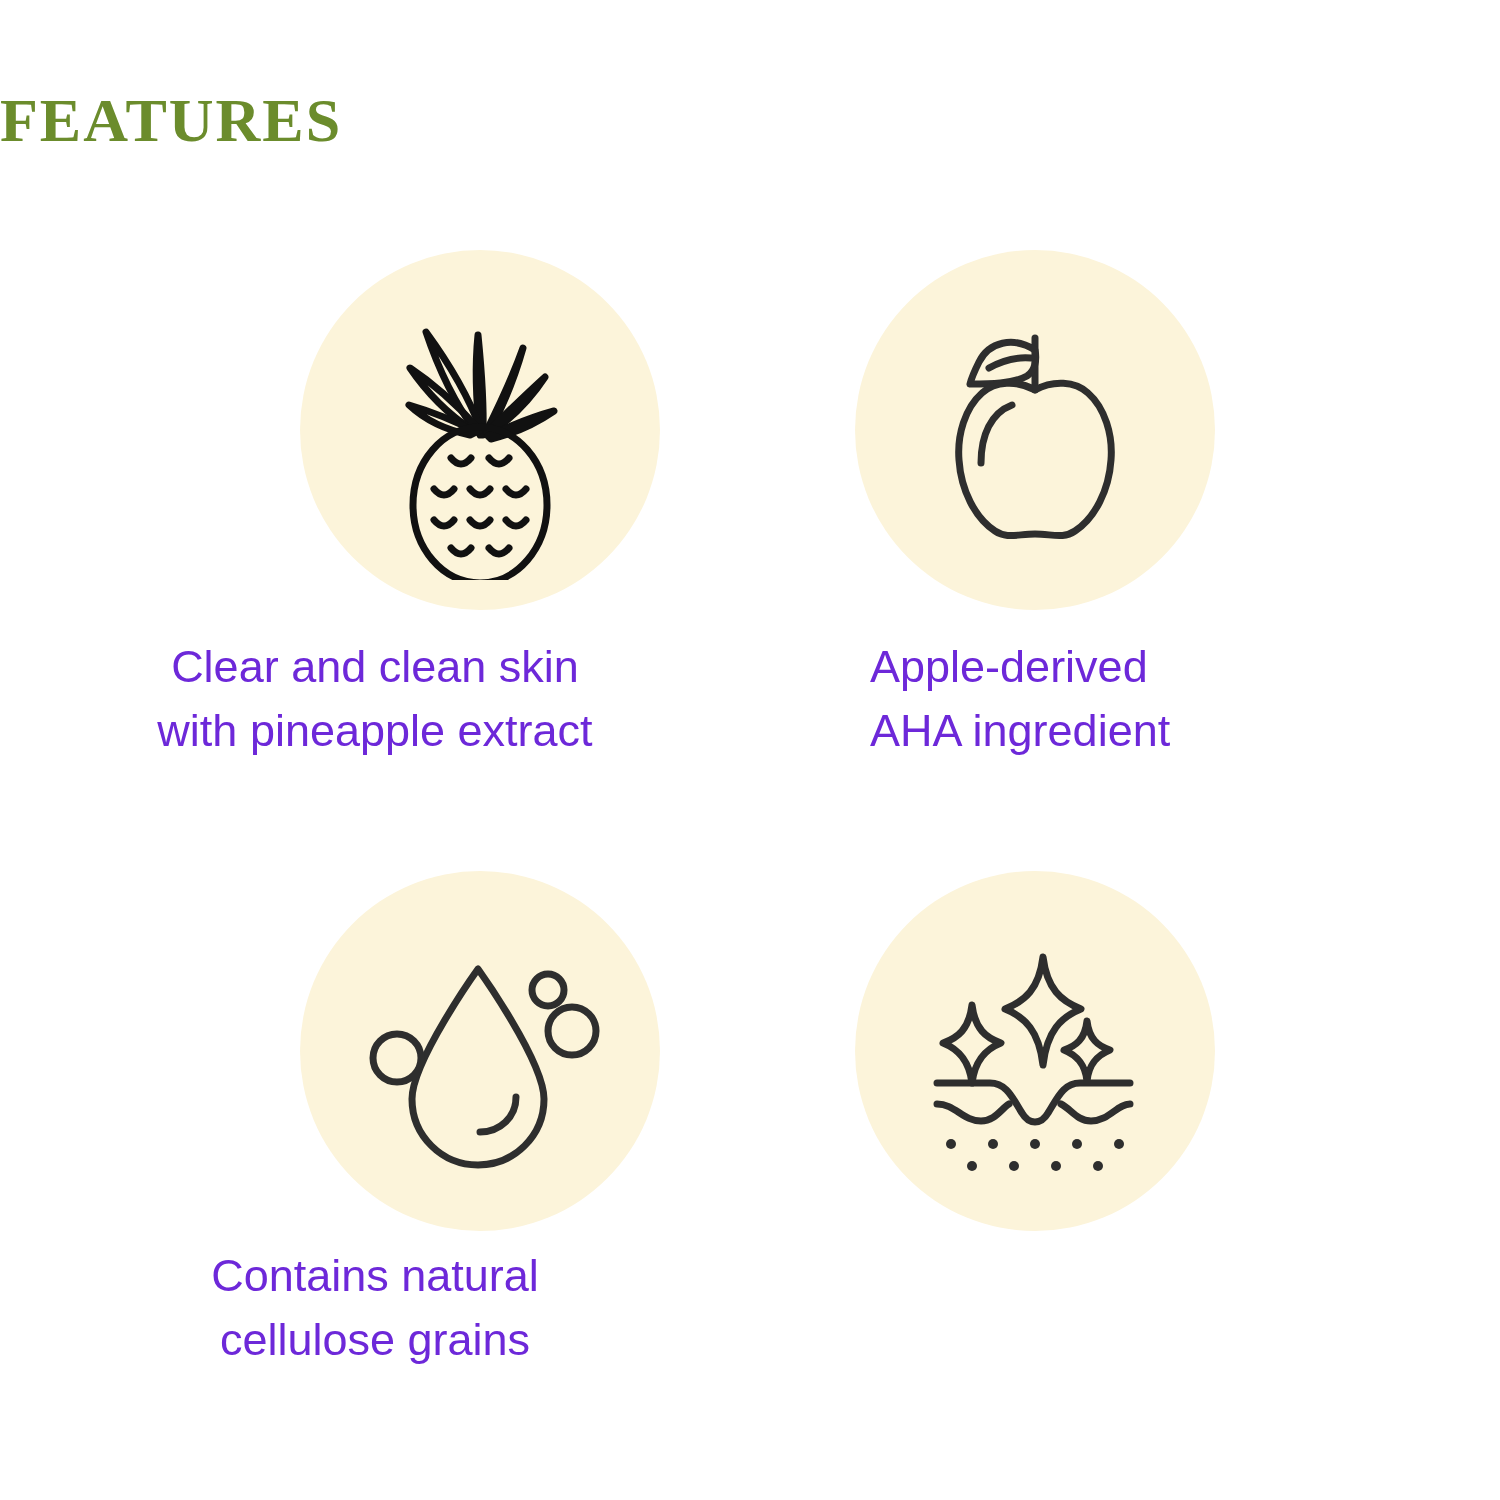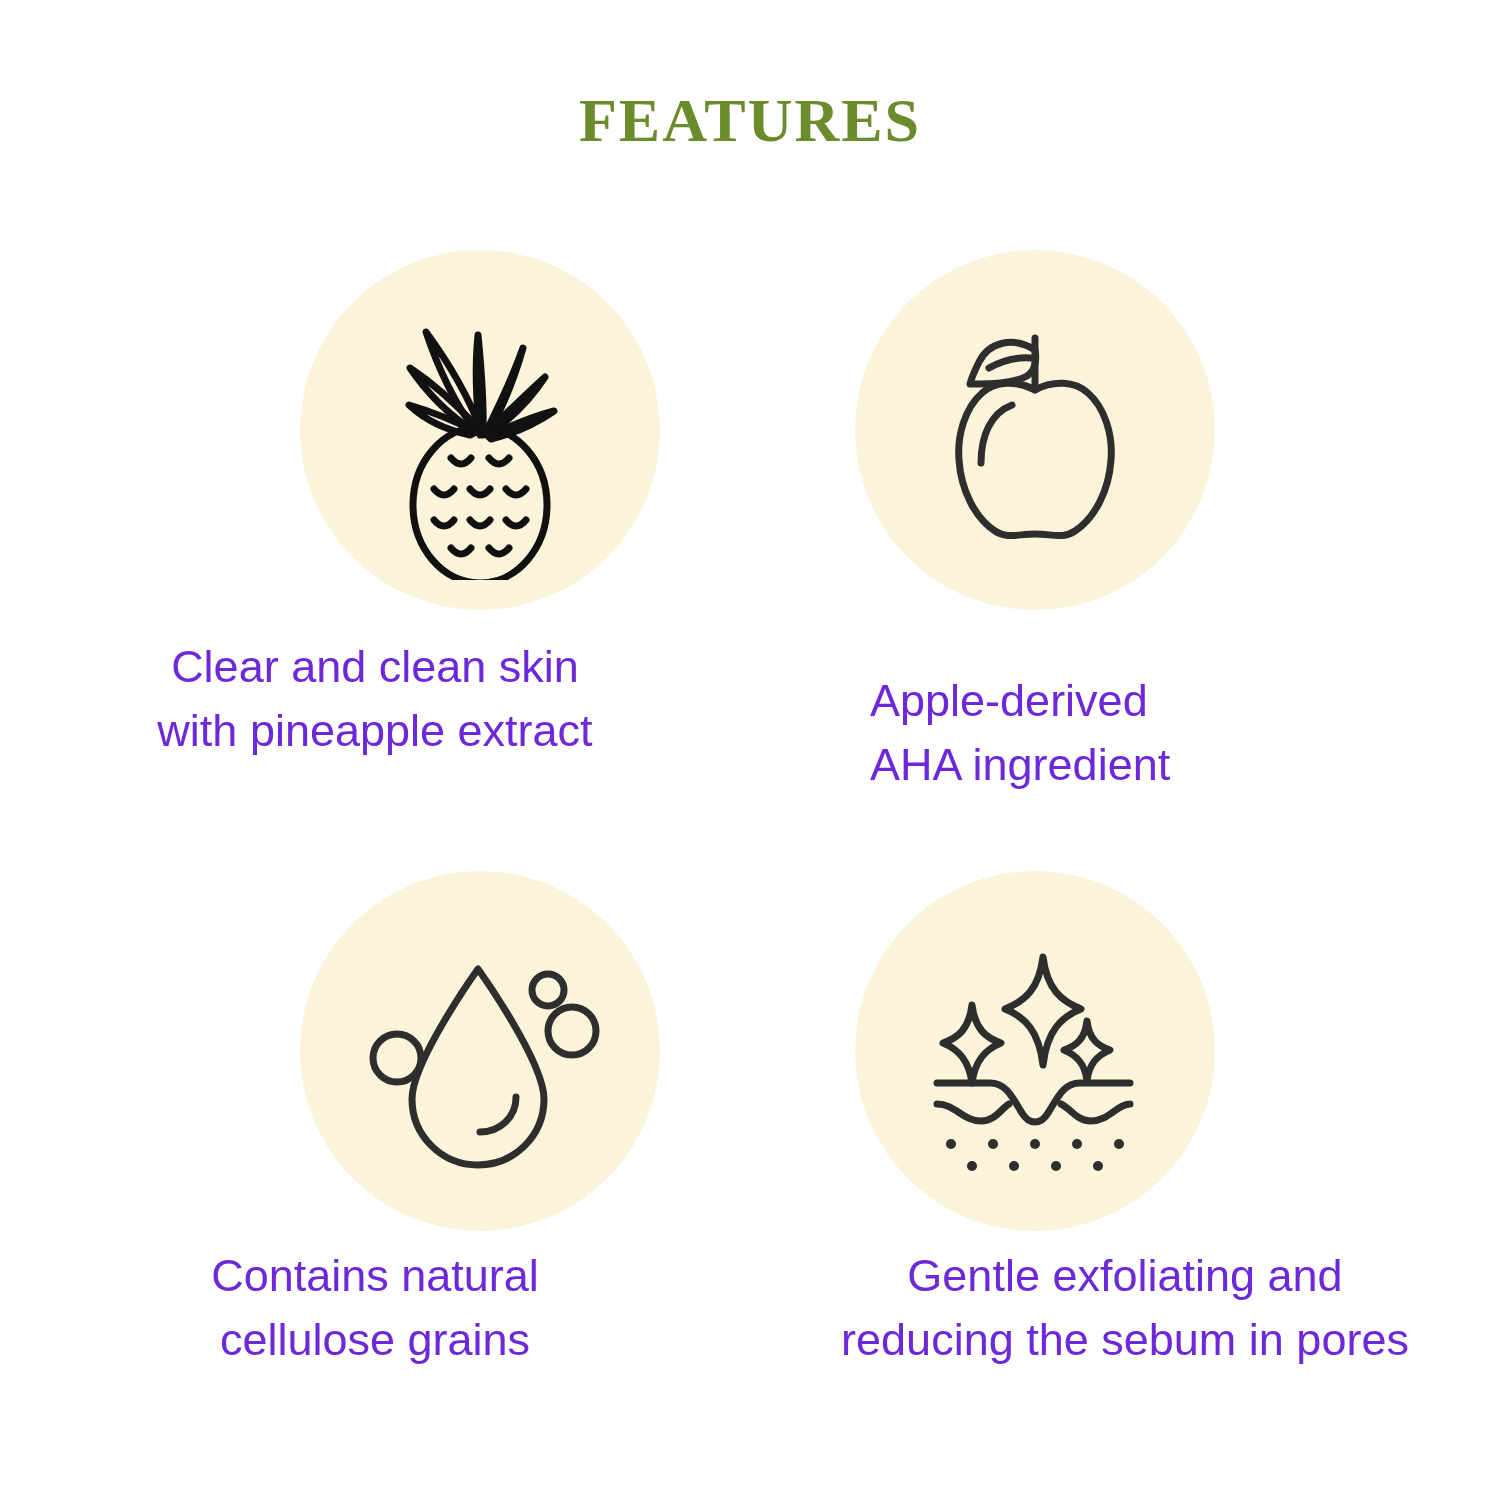--- a/index.html
+++ b/index.html
@@ -17,21 +17,20 @@
     position: relative;
     width: 1500px;
     height: 1500px;
     background: #ffffff;
   }
   .page-title {
     position: absolute;
     top: 85px;
     left: 0;
     width: 1500px;
-    text-align: center;
     font-family: "Liberation Serif", serif;
     font-weight: bold;
     font-size: 62px;
     letter-spacing: 2px;
     color: #6b8c2c;
   }
   .grid {
     position: absolute;
     top: 230px;
     left: 0;
@@ -73,21 +72,21 @@
     top: 405px;
     width: 100%;
     font-family: "Liberation Sans Narrow", "Liberation Sans", sans-serif;
     font-stretch: condensed;
     font-size: 45px;
     line-height: 1.42;
     color: #6d28d9;
     white-space: pre-line;
   }
   .caption.center { text-align: center; }
-  .caption.left-al { text-align: left; margin-top: 34px; }
+  .caption.left-al { text-align: left; }
   .feature.c1.r0 .caption { padding-left: 120px; box-sizing: border-box; }
   .feature.c1.r1 .caption { top: 393px; }
   .feature.c0.r1 .caption { top: 393px; }
 
   .ink { fill: none; stroke: #2e2e2e; stroke-width: 7; stroke-linecap: round; stroke-linejoin: round; }
   .ink-dark { fill: none; stroke: #111111; stroke-width: 7; stroke-linecap: round; stroke-linejoin: round; }
   .ink-fill { fill: #2e2e2e; stroke: none; }
 </style>
 </head>
 <body>
@@ -209,18 +208,16 @@
           <circle class="ink-fill" cx="150" cy="243" r="5"></circle>
           <circle class="ink-fill" cx="192" cy="243" r="5"></circle>
           <circle class="ink-fill" cx="234" cy="243" r="5"></circle>
 
           <circle class="ink-fill" cx="87" cy="265" r="5"></circle>
           <circle class="ink-fill" cx="129" cy="265" r="5"></circle>
           <circle class="ink-fill" cx="171" cy="265" r="5"></circle>
           <circle class="ink-fill" cx="213" cy="265" r="5"></circle>
         </svg>
       </div>
-      <div class="caption center">Gentle exfoliating and
-reducing the sebum in pores</div>
     </div>
 
   </div>
 </div>
 
 </body></html>

